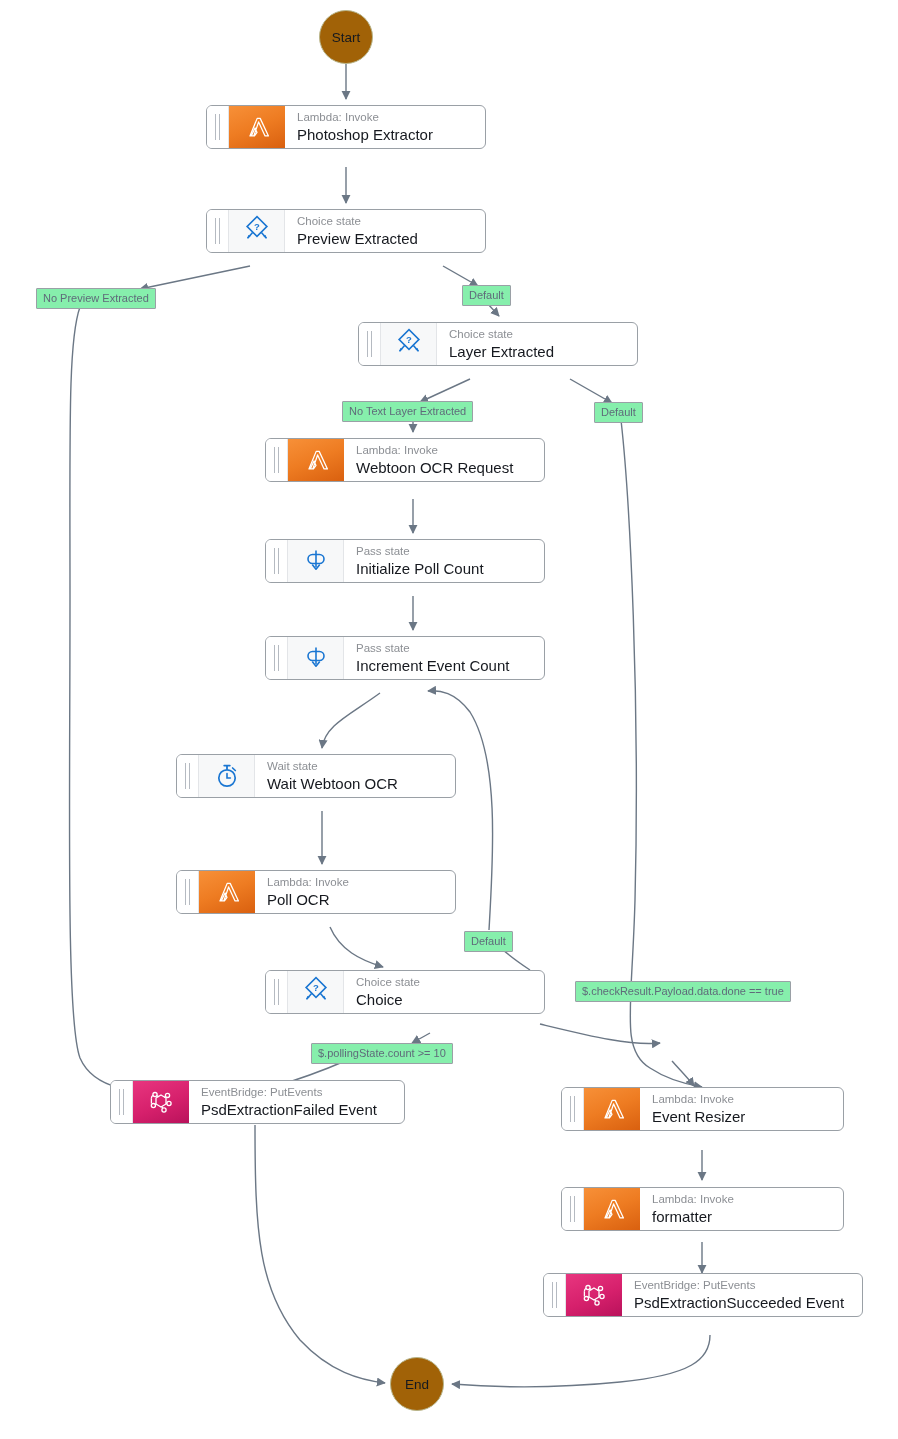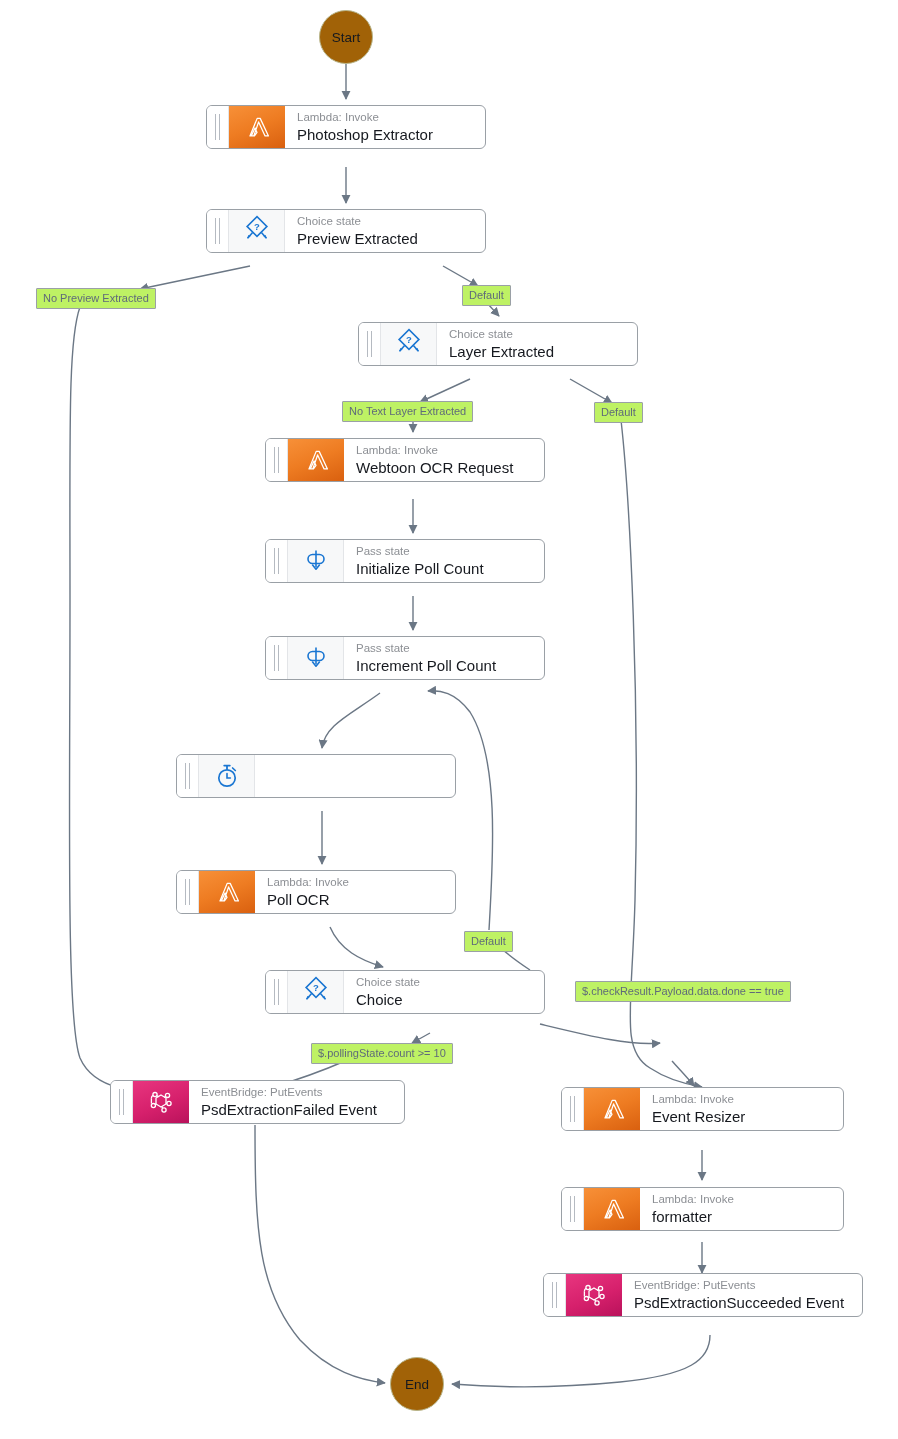--- a/index.html
+++ b/index.html
@@ -102,21 +102,21 @@
   .title {
     font-size: 15px;
     color: #16191f;
     line-height: 20px;
     white-space: nowrap;
   }
 
   
   .edge-label {
     position: absolute;
-    background: #bef264;
+    background: #86efac;
     border: 1px solid #9aa0a6;
     color: #5f6b7a;
     font-size: 11px;
     line-height: 14px;
     padding: 2px 6px 3px 6px;
     white-space: nowrap;
     z-index: 6;
     border-radius: 1px;
   }
 </style>
@@ -294,37 +294,41 @@
       </div>
     <div class="icon-cell neutral">
       <svg width="32" height="32" viewBox="0 0 32 32" aria-hidden="true">
         <rect x="8" y="9.5" width="16" height="9" rx="4.5" fill="none" stroke="#1a76d2" stroke-width="1.6"></rect>
         <path d="M16 5.5 L16 22.2" stroke="#1a76d2" stroke-width="1.6" fill="none"></path>
         <path d="M12.6 20.0 L16 24.2 L19.4 20.0" stroke="#1a76d2" stroke-width="1.6" fill="none" stroke-linecap="round" stroke-linejoin="round"></path>
       </svg>
     </div>
     <div class="labels">
       <div class="kind">Pass state</div>
-      <div class="title">Increment Poll Count</div>
+      <div class="title">Increment Event Count</div>
     </div>
   </div>
 
   <div class="node" style="left:176px; top:754px; width:280px;">
     <div class="grip">
         <i></i>
         <i></i>
       </div>
     <div class="icon-cell neutral">
       <svg width="32" height="32" viewBox="0 0 32 32" aria-hidden="true">
         <circle cx="16" cy="18" r="8.2" fill="none" stroke="#1a76d2" stroke-width="1.7"></circle>
         <path d="M16 13.5 L16 18 L19.4 18" stroke="#1a76d2" stroke-width="1.6" fill="none" stroke-linecap="round"></path>
         <path d="M13.2 5.6 L18.8 5.6" stroke="#1a76d2" stroke-width="1.8" stroke-linecap="round"></path>
         <path d="M16 5.9 L16 9.6" stroke="#1a76d2" stroke-width="1.8"></path>
         <path d="M21.6 8.0 L24.3 10.5" stroke="#1a76d2" stroke-width="1.7" stroke-linecap="round"></path>
       </svg>
+    </div>
+    <div class="labels">
+      <div class="kind">Wait state</div>
+      <div class="title">Wait Webtoon OCR</div>
     </div>
   </div>
 
   <div class="node" style="left:176px; top:870px; width:280px;">
     <div class="grip">
         <i></i>
         <i></i>
       </div>
     <div class="icon-cell lambda">
       <svg width="30" height="30" viewBox="0 0 32 32" aria-hidden="true">

